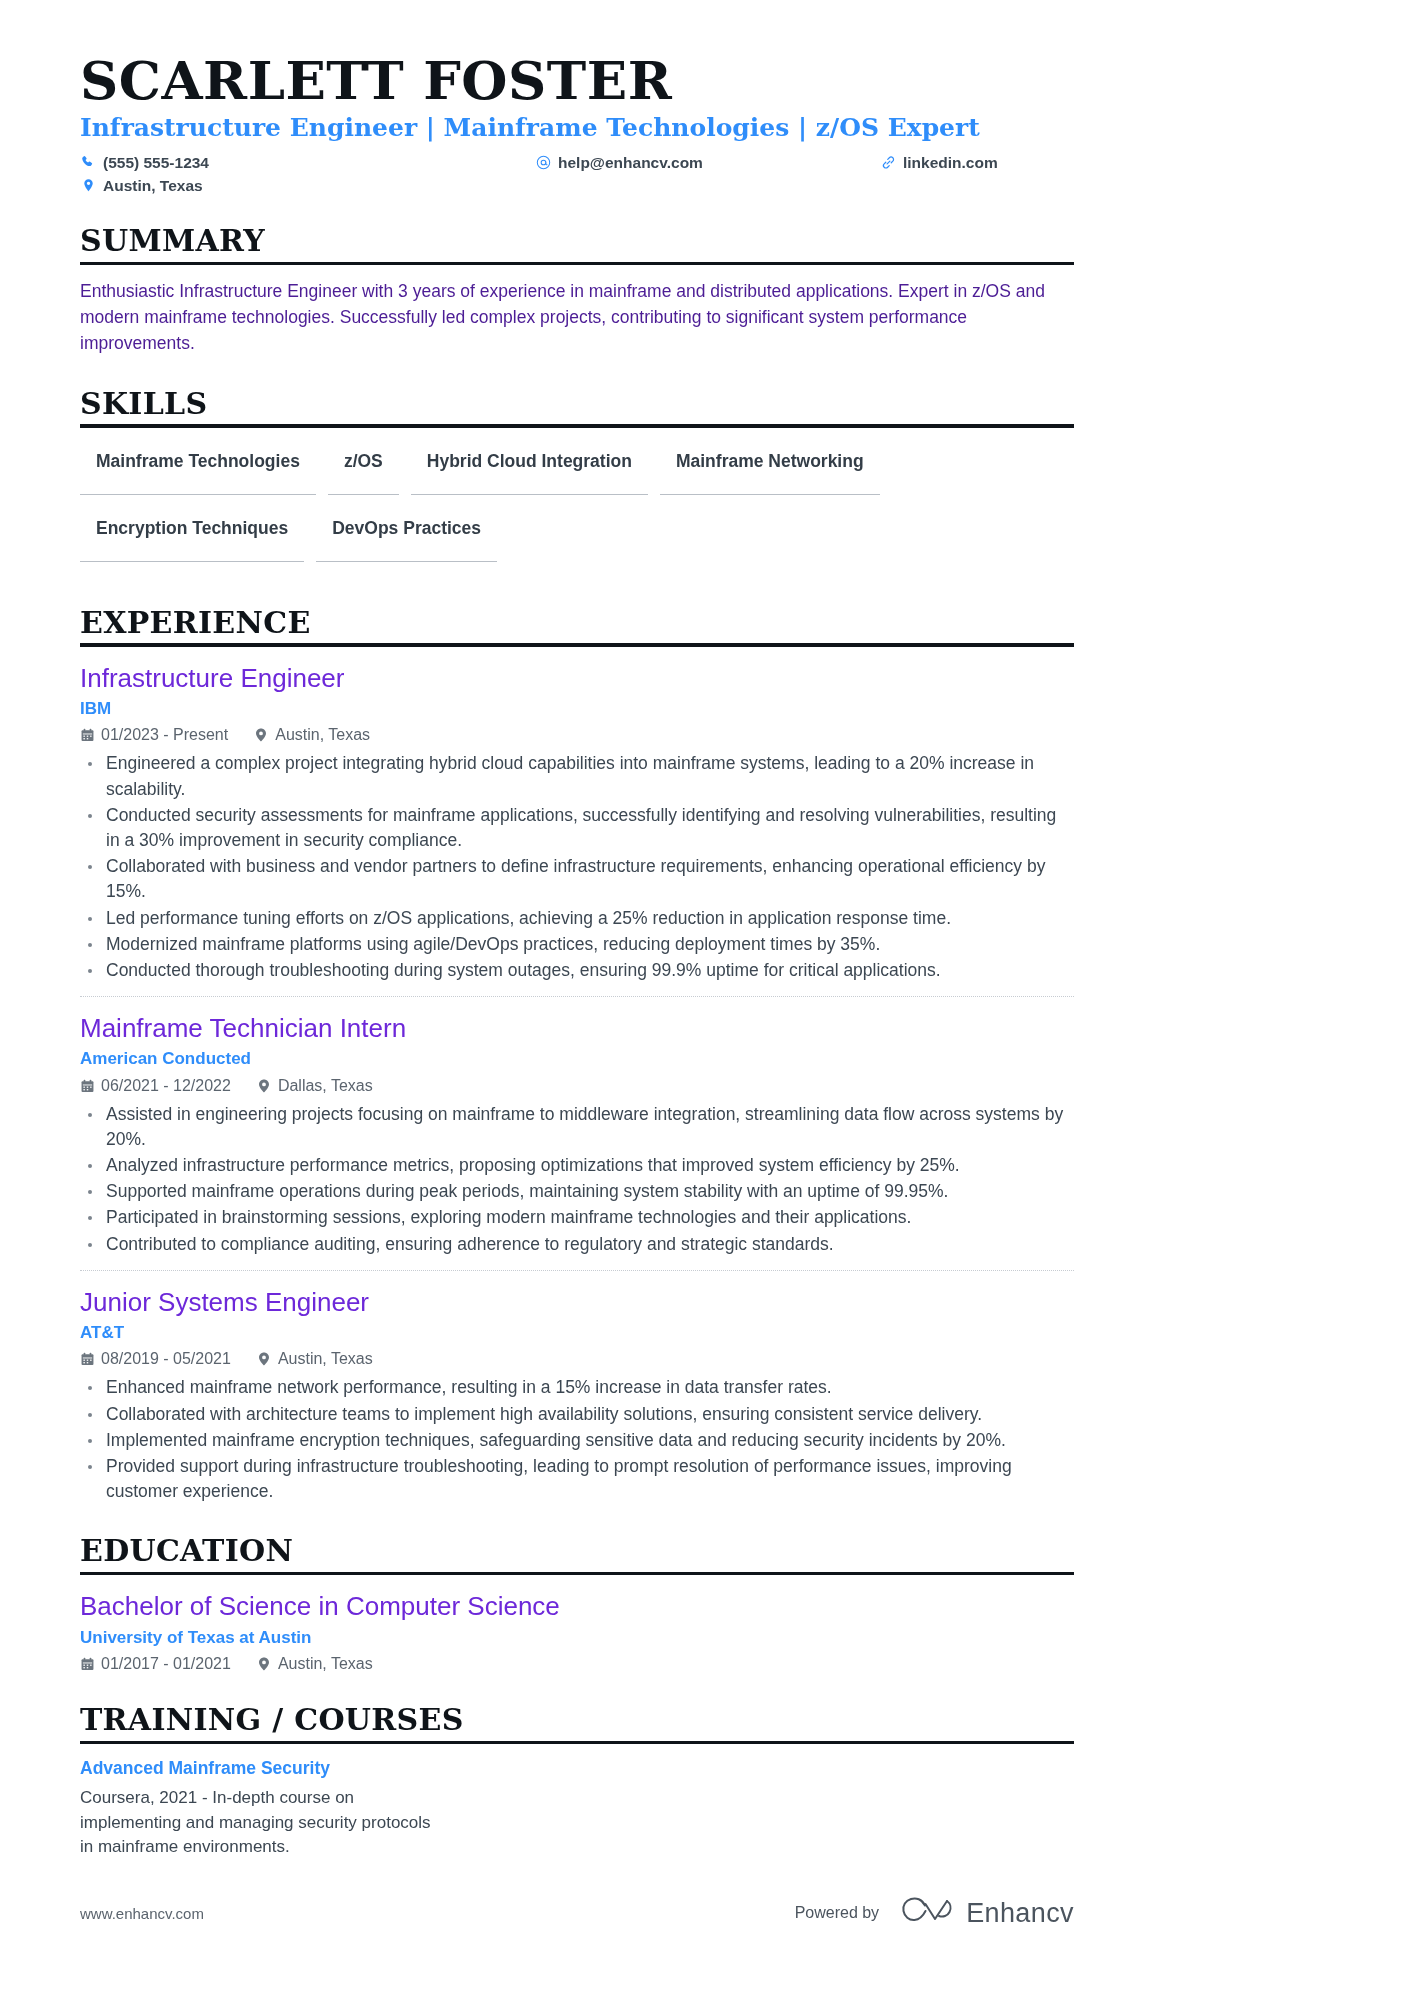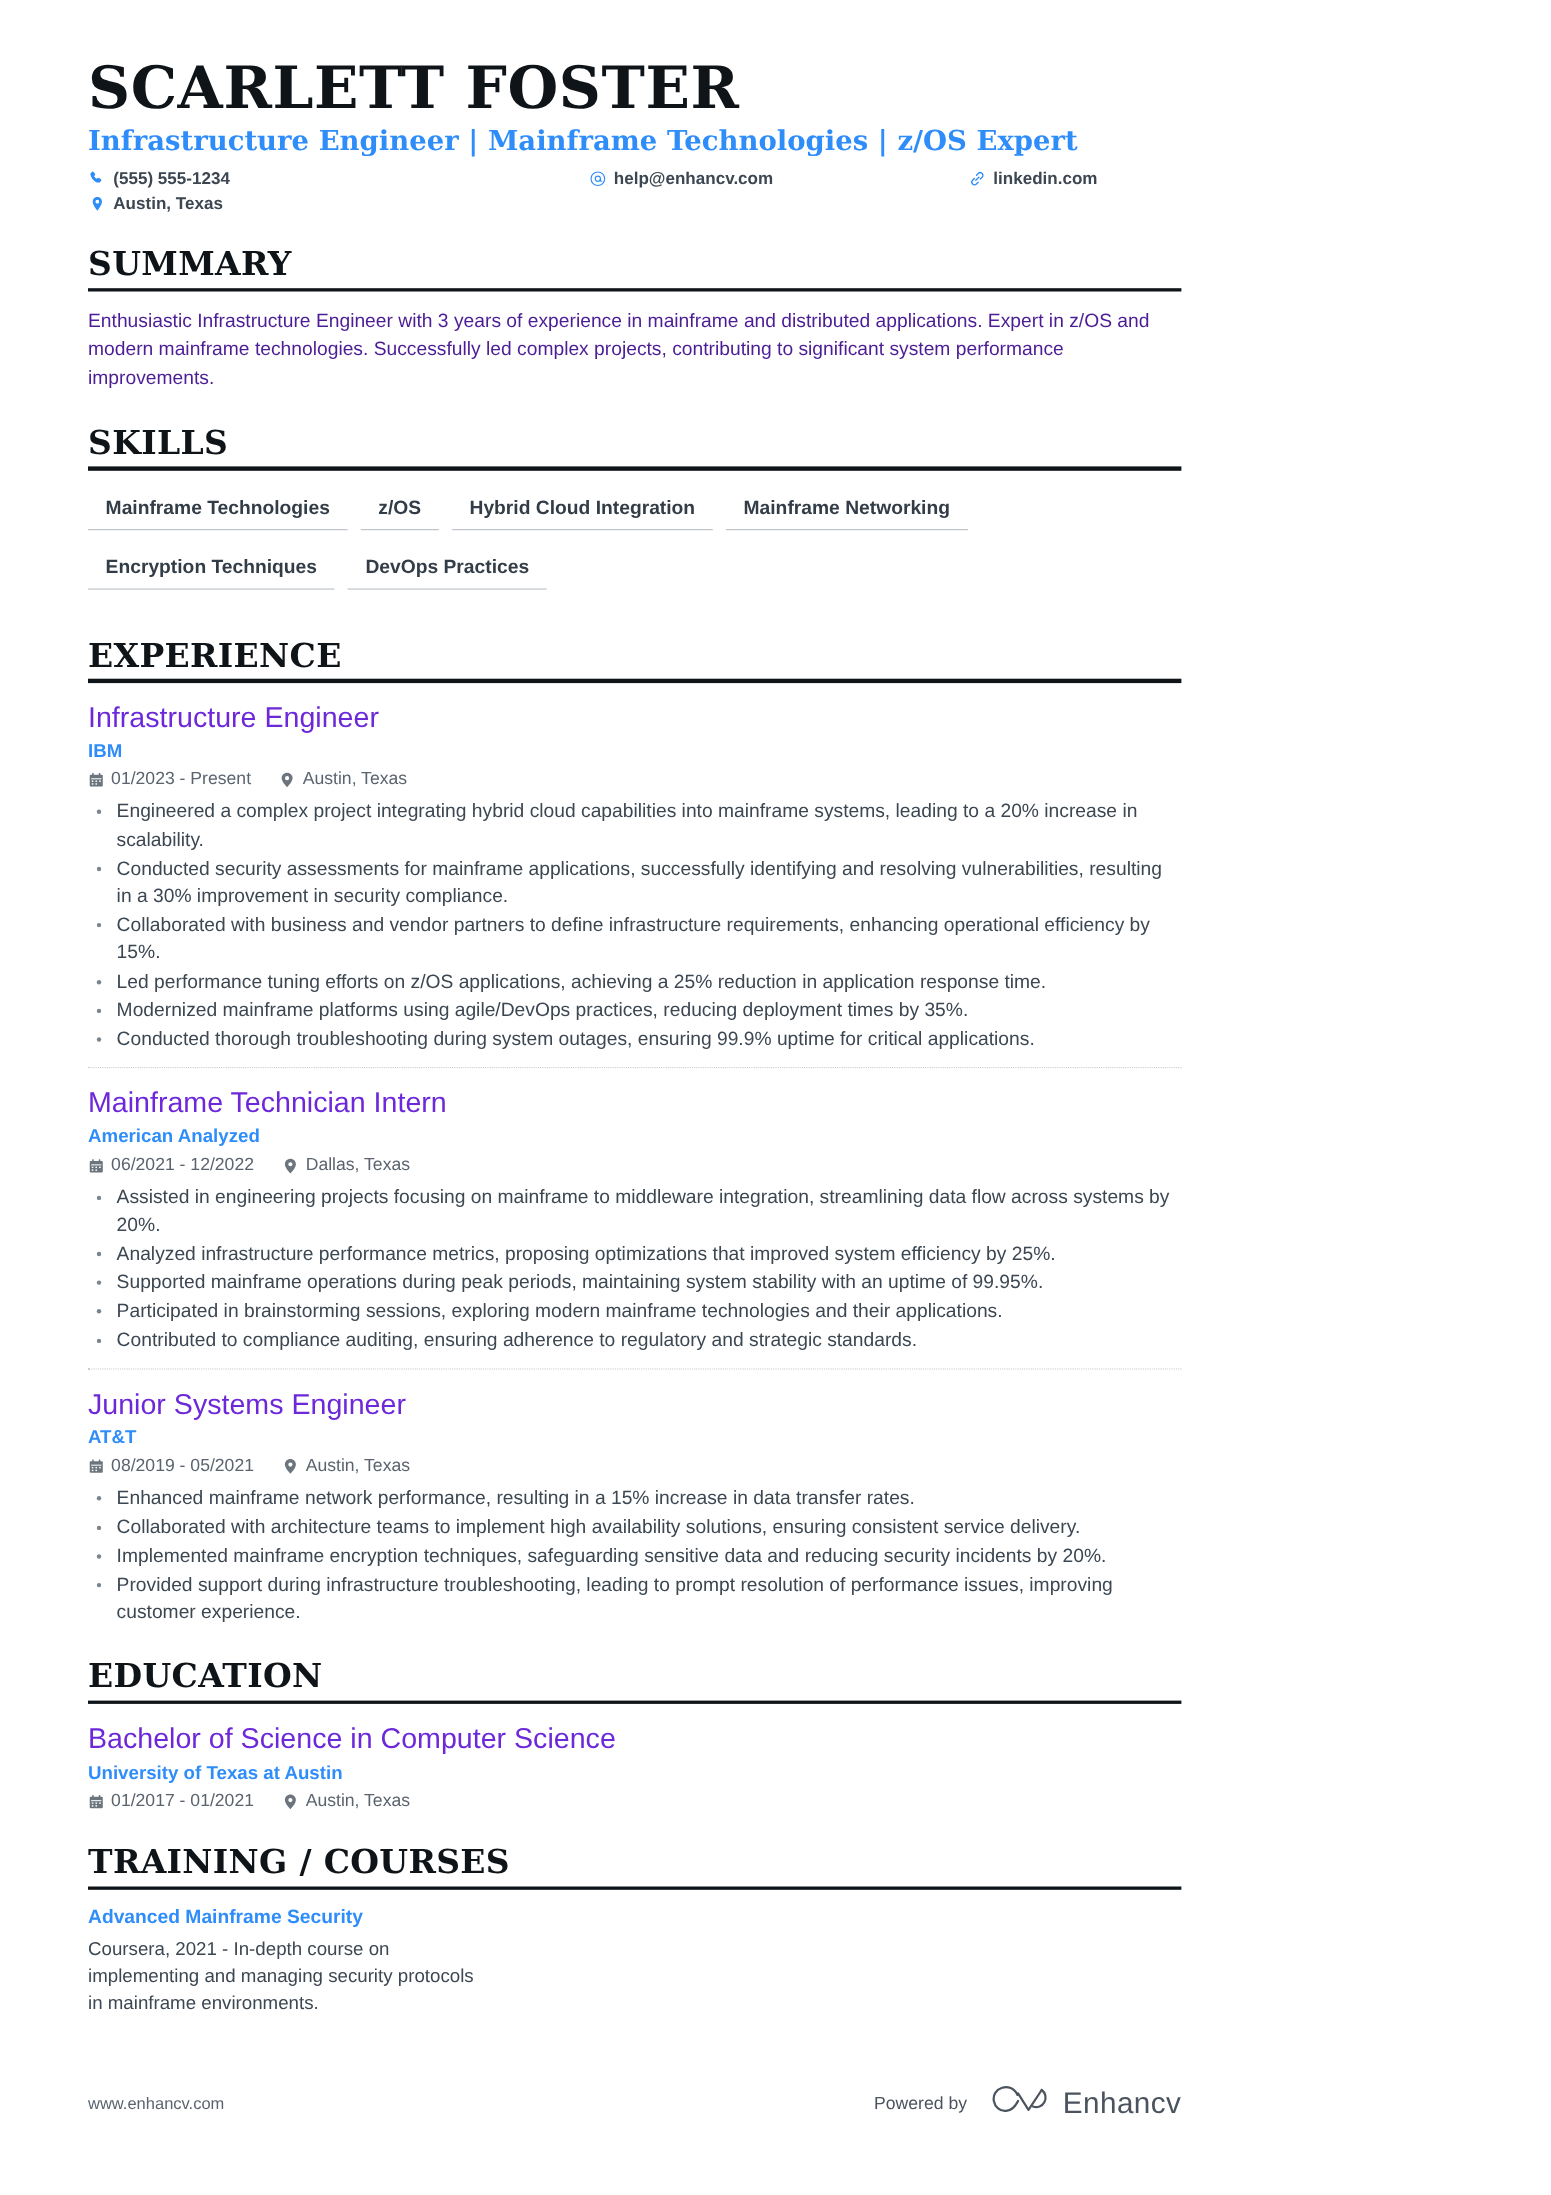--- a/index.html
+++ b/index.html
@@ -99,21 +99,21 @@
   .skills-wrap {
     display: flex;
     flex-wrap: wrap;
     gap: 0px 0px;
     margin-top: 2px;
   }
   .skill-chip {
     font-size: 17.5px;
     font-weight: 700;
     color: #333d47;
-    padding: 9px 16px 9px 16px;
+    padding: 9px 16px 22px 16px;
     border-bottom: 1.6px solid #b9bfc6;
     margin: 0 12px 14px 0;
     line-height: 1.2;
     white-space: nowrap;
   }
 
   
   .entry { padding-top: 2px; }
   .entry-sep {
     border-top: 1.5px dotted #c7ccd2;
@@ -350,21 +350,21 @@
         <li>Led performance tuning efforts on z/OS applications, achieving a 25% reduction in application response time.</li>
         <li>Modernized mainframe platforms using agile/DevOps practices, reducing deployment times by 35%.</li>
         <li>Conducted thorough troubleshooting during system outages, ensuring 99.9% uptime for critical applications.</li>
       </ul>
     </div>
 
     <div class="entry-sep"></div>
 
     <div class="entry">
       <div class="entry-title">Mainframe Technician Intern</div>
-      <div class="entry-org">American Analyzed</div>
+      <div class="entry-org">American Conducted</div>
       <div class="entry-meta">
         <span class="meta-item">
           <span class="mi">
             <svg width="13" height="14" viewBox="0 0 14 14" fill="currentColor">
                 <rect x="0.6" y="2" width="12.8" height="11.4" rx="1"></rect>
                 <rect x="3" y="0.3" width="1.5" height="3" rx="0.4"></rect>
                 <rect x="9.5" y="0.3" width="1.5" height="3" rx="0.4"></rect>
                 <rect x="2" y="5.4" width="10" height="1" fill="#fff"></rect>
                 <rect x="2.6" y="7.6" width="1.6" height="1.4" fill="#fff"></rect>
                 <rect x="6.2" y="7.6" width="1.6" height="1.4" fill="#fff"></rect>

